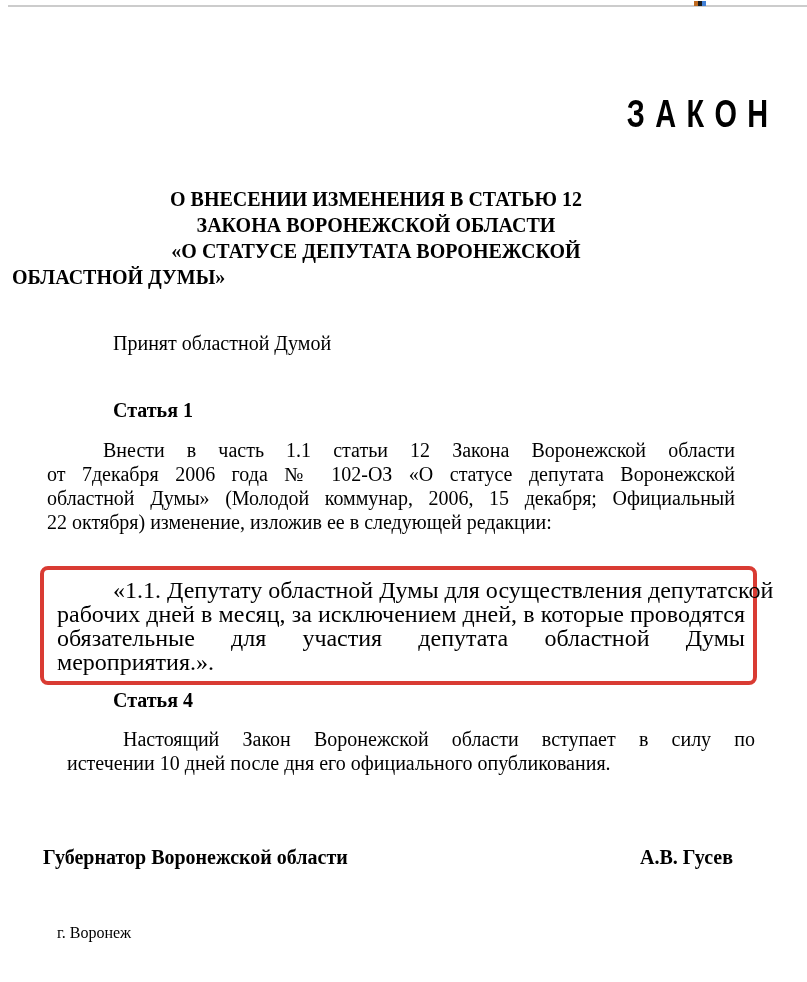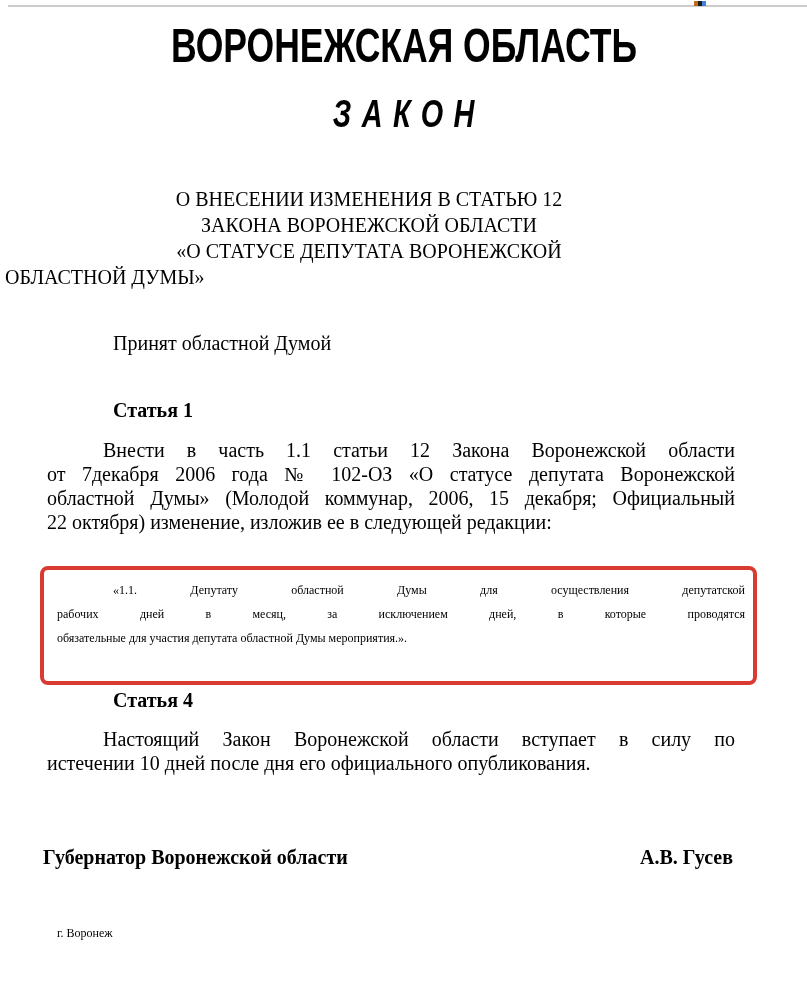--- a/index.html
+++ b/index.html
@@ -15,80 +15,77 @@
   .top-artifact { position:absolute; top:1px; left:694px; height:5px; display:flex; }
   .top-artifact span { display:block; width:4px; height:5px; }
 
   .region-title { position:absolute; top:22px; left:0; width:807px; text-align:center; }
   .region-title span {
     display:inline-block; white-space:nowrap;
     font-family:"Liberation Sans","DejaVu Sans",sans-serif;
     font-weight:700; font-size:48px; line-height:1;
     transform:scaleX(0.74); transform-origin:center;
   }
-  .doc-type { position:absolute; top:94px; left:0; width:807px; text-align:center;font-style:italic; }
+  .doc-type { position:absolute; top:94px; left:0; width:807px; text-align:right; }
   .doc-type span {
     display:inline-block; white-space:nowrap;
     font-family:"Liberation Sans","DejaVu Sans",sans-serif;
     font-weight:700; font-size:39px; line-height:1;
     letter-spacing:14px; padding-left:14px;
     transform:scaleX(0.74); transform-origin:center;
   }
 
   .heading-block {
-    position:absolute; top:186px; left:5px; width:728px;
-    font-weight:400; font-size:20px; line-height:26px;
+    position:absolute; top:186px; left:12px; width:728px;
+    font-weight:700; font-size:20px; line-height:26px;
   }
   .heading-block .jline { text-align:center; text-align-last:center; height:26px; }
   .heading-block .jline.first { text-indent:0; }
 
   .adopted { position:absolute; top:331px; left:113px; font-size:20px; line-height:24px; }
 
   .article-title { position:absolute; left:113px; font-size:20px; line-height:24px; font-weight:700;text-align:center; }
   .article1-title { top:398px; }
   .article2-title { top:688px; }
 
   .para { position:absolute; left:47px; width:688px; font-size:20px; line-height:24px; }
   .para1 { top:438px; }
-  .para2 { top:727px; }
+  .para2 { top:727px;margin-left:20px; }
 
   .jline { text-align:justify; text-align-last:justify; text-justify:inter-word; height:24px; white-space:nowrap; }
   .jline.first { text-indent:56px; }
   .jline.last { text-align-last:left; white-space:normal; }
 
   .highlight-box {
     position:absolute; top:566px; left:40px; width:717px; height:119px;
     box-sizing:border-box;
     border:4px solid #d93b33; border-radius:8px;
     padding:8px 8px 0 13px;
-    font-size:12px; line-height:24px;
+    font-size:24px; line-height:24px;
   }
 
   .signature-row {
     position:absolute; top:845px; left:43px; width:690px;
     display:flex; justify-content:space-between;
     font-size:20px; line-height:24px; font-weight:700;
   }
-  .city { position:absolute; top:921px; left:57px; font-size:12px; line-height:24px; }
+  .city { position:absolute; top:921px; left:57px; font-size:16px; line-height:24px; }
 </style>
 </head>
 <body>
 
 <div class="page">
 
   <div class="topline" style="background: rgb(204, 204, 204);"></div>
   <div class="top-artifact">
     <span style="background: rgb(191, 106, 31);"></span>
     <span style="background: rgb(27, 27, 27);"></span>
     <span style="background: rgb(65, 128, 214);"></span>
   </div>
 
-  <div class="region-title">
-    <span>ВОРОНЕЖСКАЯ ОБЛАСТЬ</span>
-  </div>
 
   <div class="doc-type">
     <span>ЗАКОН</span>
   </div>
 
   <div class="heading-block">
       <div class="jline first">О ВНЕСЕНИИ ИЗМЕНЕНИЯ В СТАТЬЮ 12</div>
       <div class="jline">ЗАКОНА ВОРОНЕЖСКОЙ ОБЛАСТИ</div>
       <div class="jline">«О СТАТУСЕ ДЕПУТАТА ВОРОНЕЖСКОЙ</div>
       <div class="jline last">ОБЛАСТНОЙ ДУМЫ»</div>

